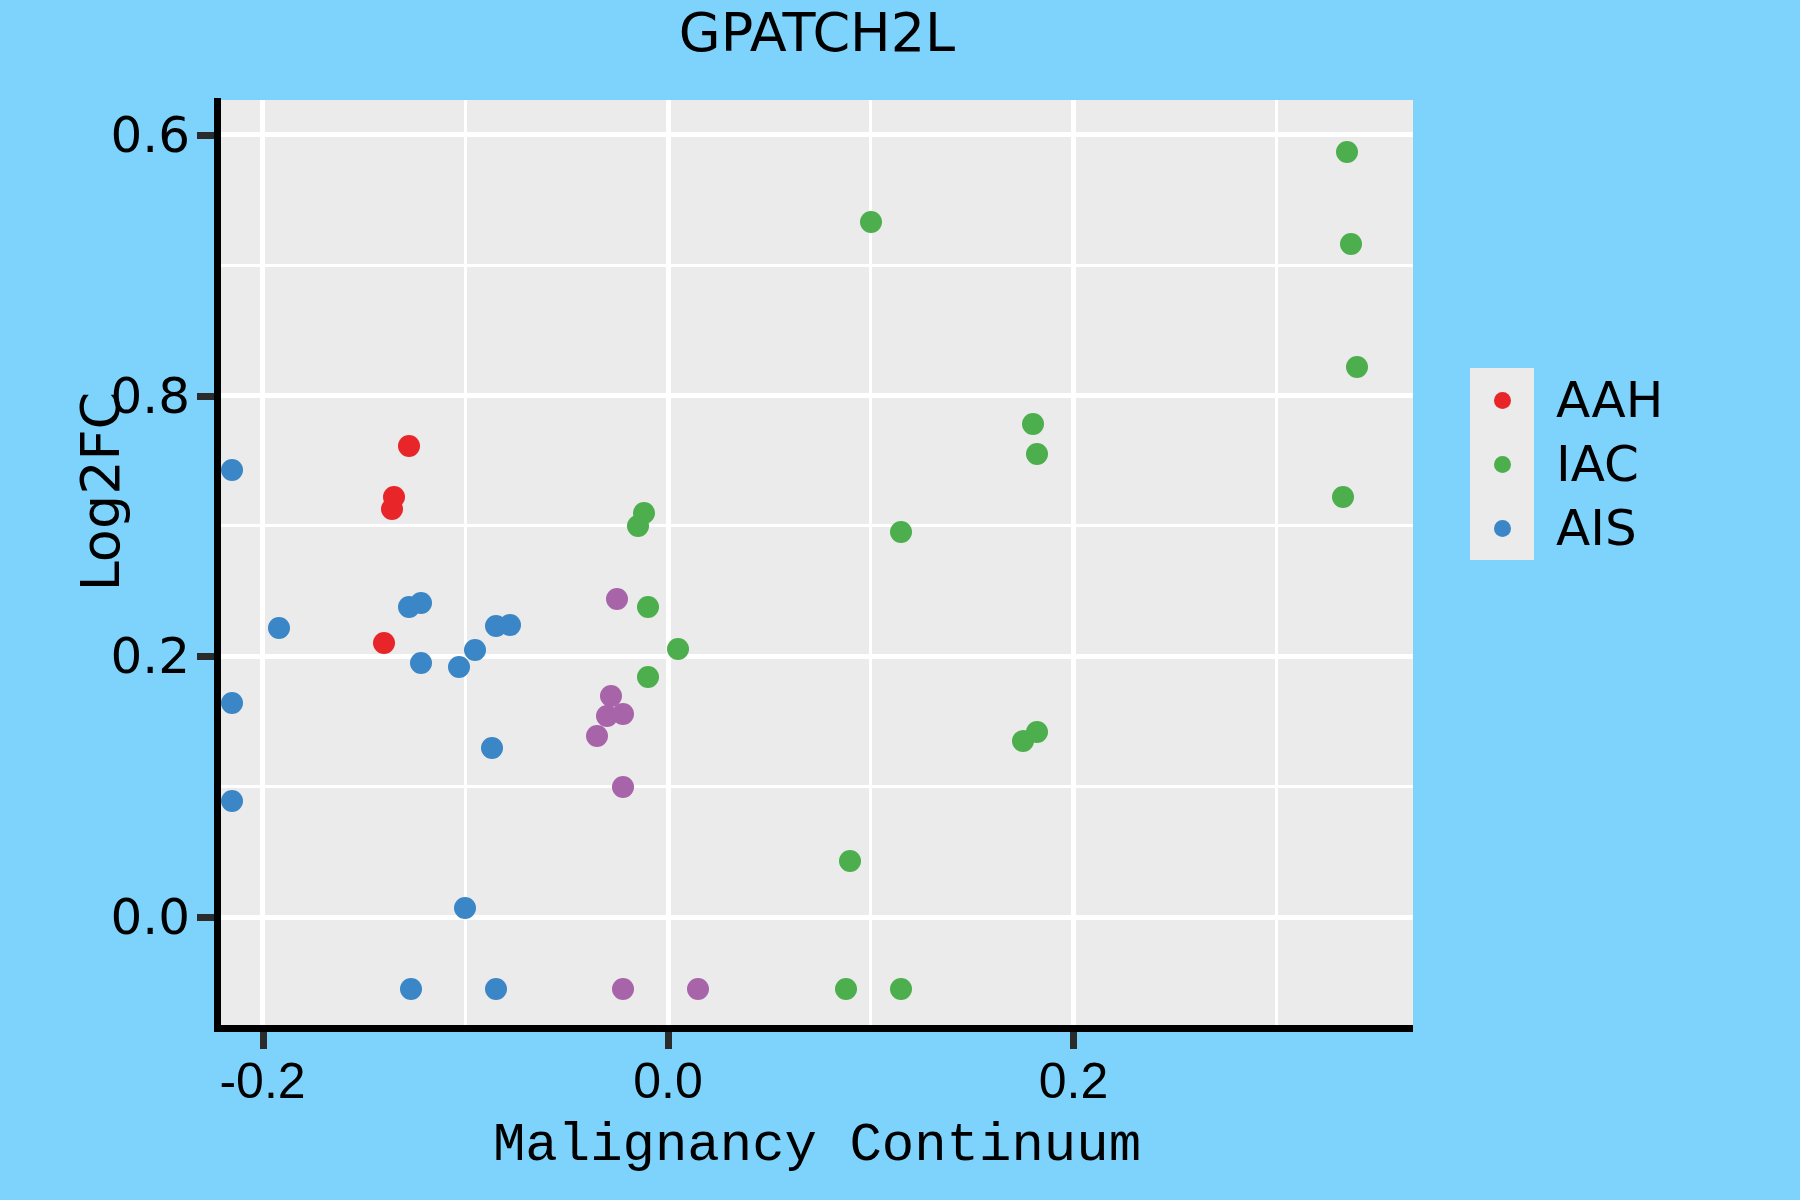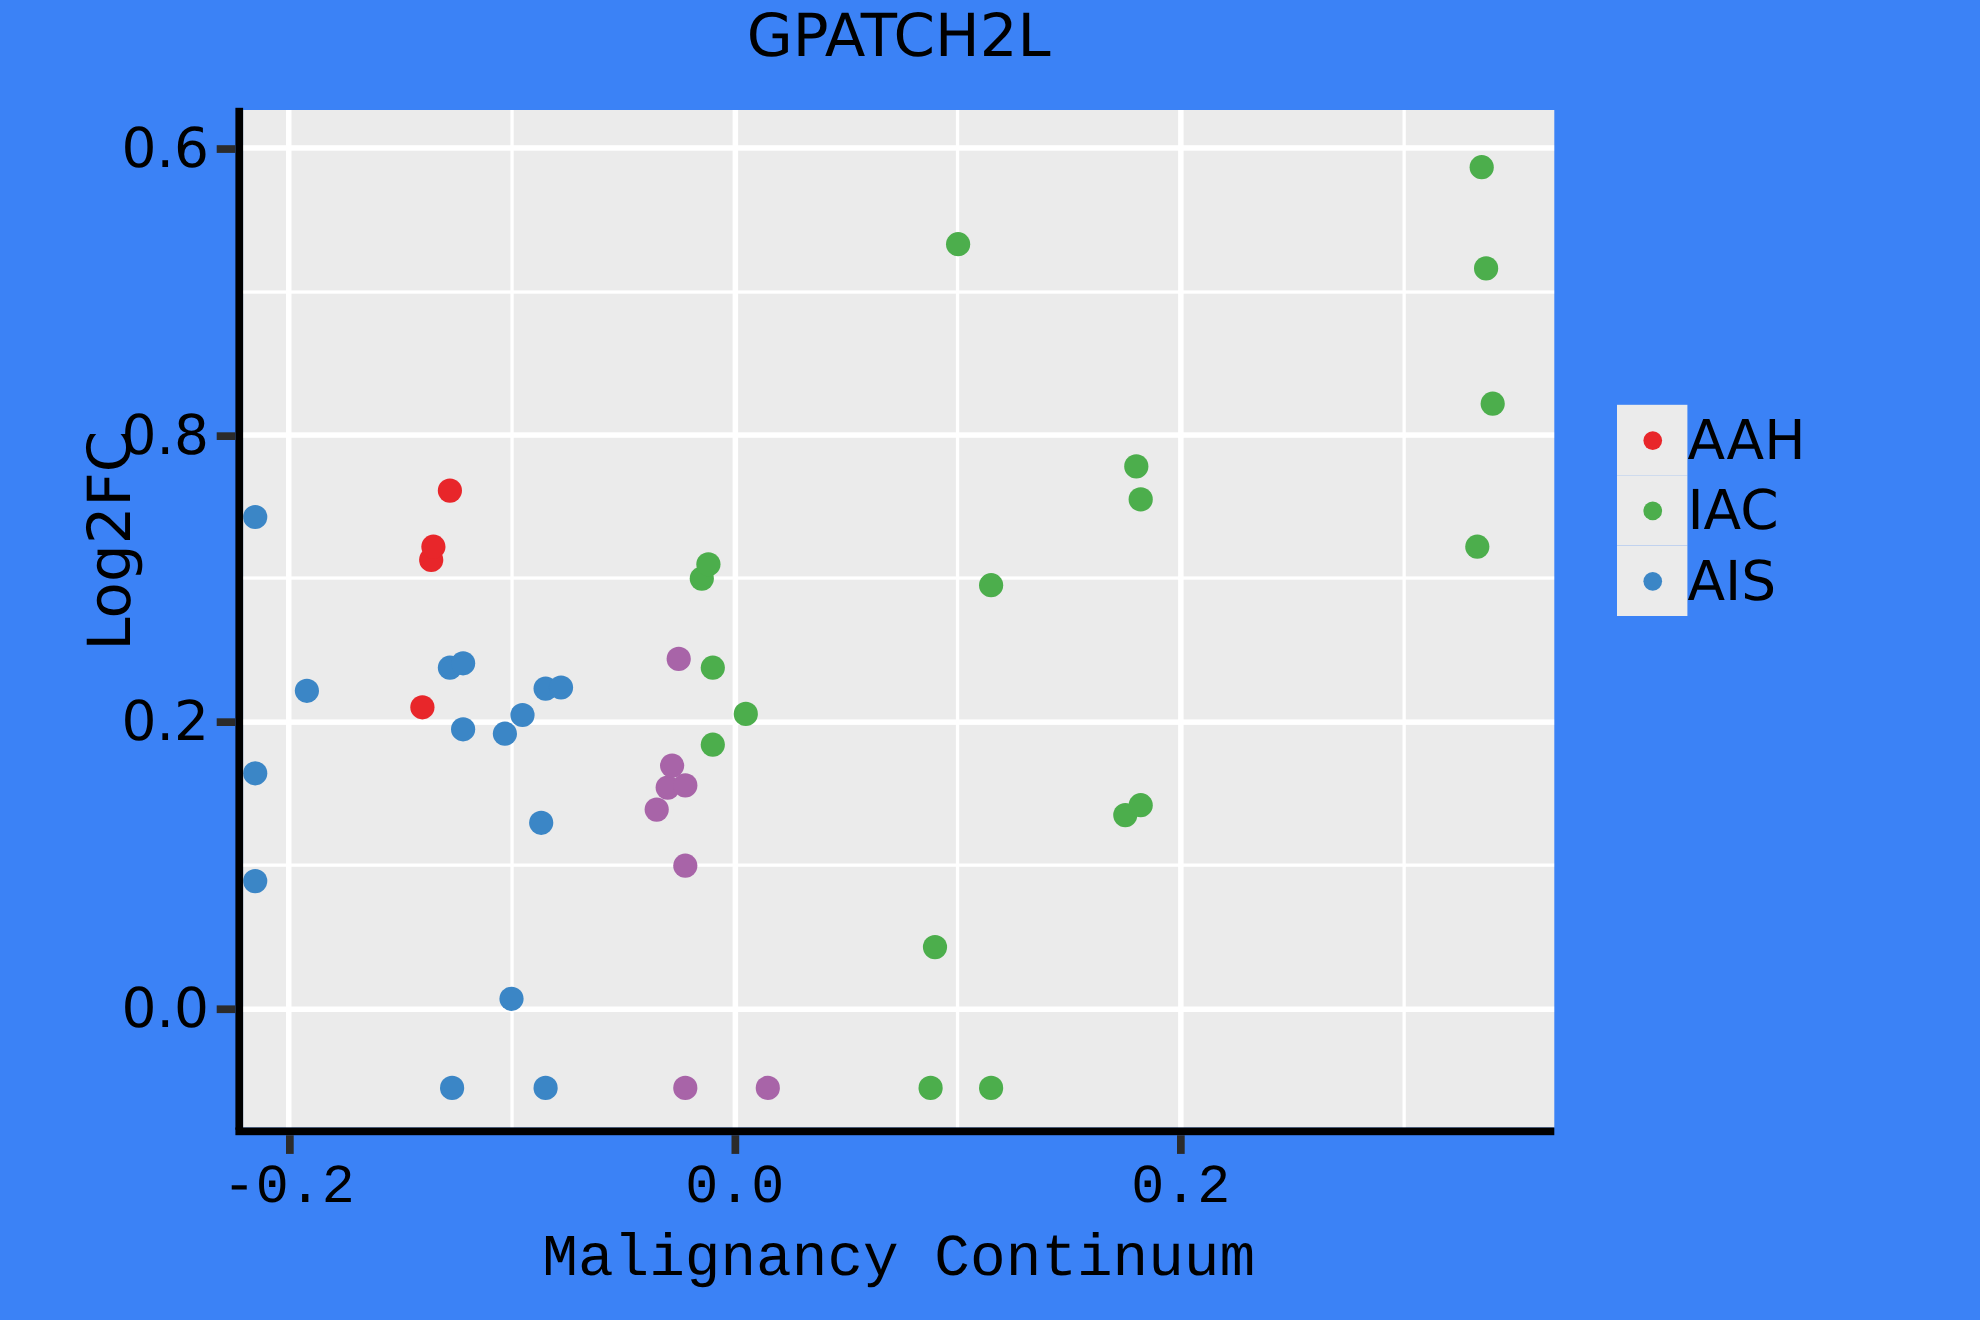--- a/index.html
+++ b/index.html
@@ -11,21 +11,21 @@
     width: 1800px;
     height: 1200px;
     font-family: "DejaVu Sans", sans-serif;
     overflow: hidden;
     position: relative;
   }
 
   #root {
     position: absolute;
     inset: 0;
-    background: #3b82f6;
+    background: #7dd3fc;
   }
 
   
   .plot-title {
     position: absolute;
     left: 221px;
     top: 6px;
     width: 1192px;
     text-align: center;
     font-size: 54px;
@@ -109,21 +109,21 @@
     font-family: "DejaVu Sans", sans-serif;
   }
   .ticklabel-x {
     position: absolute;
     top: 1052px;
     text-align: center;
     font-size: 50px;
     color: #000000;
     white-space: nowrap;
     transform: translateX(-50%);
-    font-family: Liberation Mono, monospace;
+    font-family: Liberation Sans, sans-serif;
   }
 
   .axis-title-x {
     position: absolute;
     left: 221px;
     top: 1115px;
     width: 1192px;
     text-align: center;
     font-size: 54px;
     color: #000000;
@@ -177,20 +177,21 @@
     flex: none;
   }
   .legend-dot {
     width: 17px;
     height: 17px;
     border-radius: 50%;
   }
   .legend-label {
     font-size: 50px;
     color: #000000;
+    margin-left: 22px;
     white-space: nowrap;
     font-family: "DejaVu Sans", sans-serif;
   }
 </style>
 </head>
 <body>
 
 <div id="root">
 
   <div class="plot-title">GPATCH2L</div>

